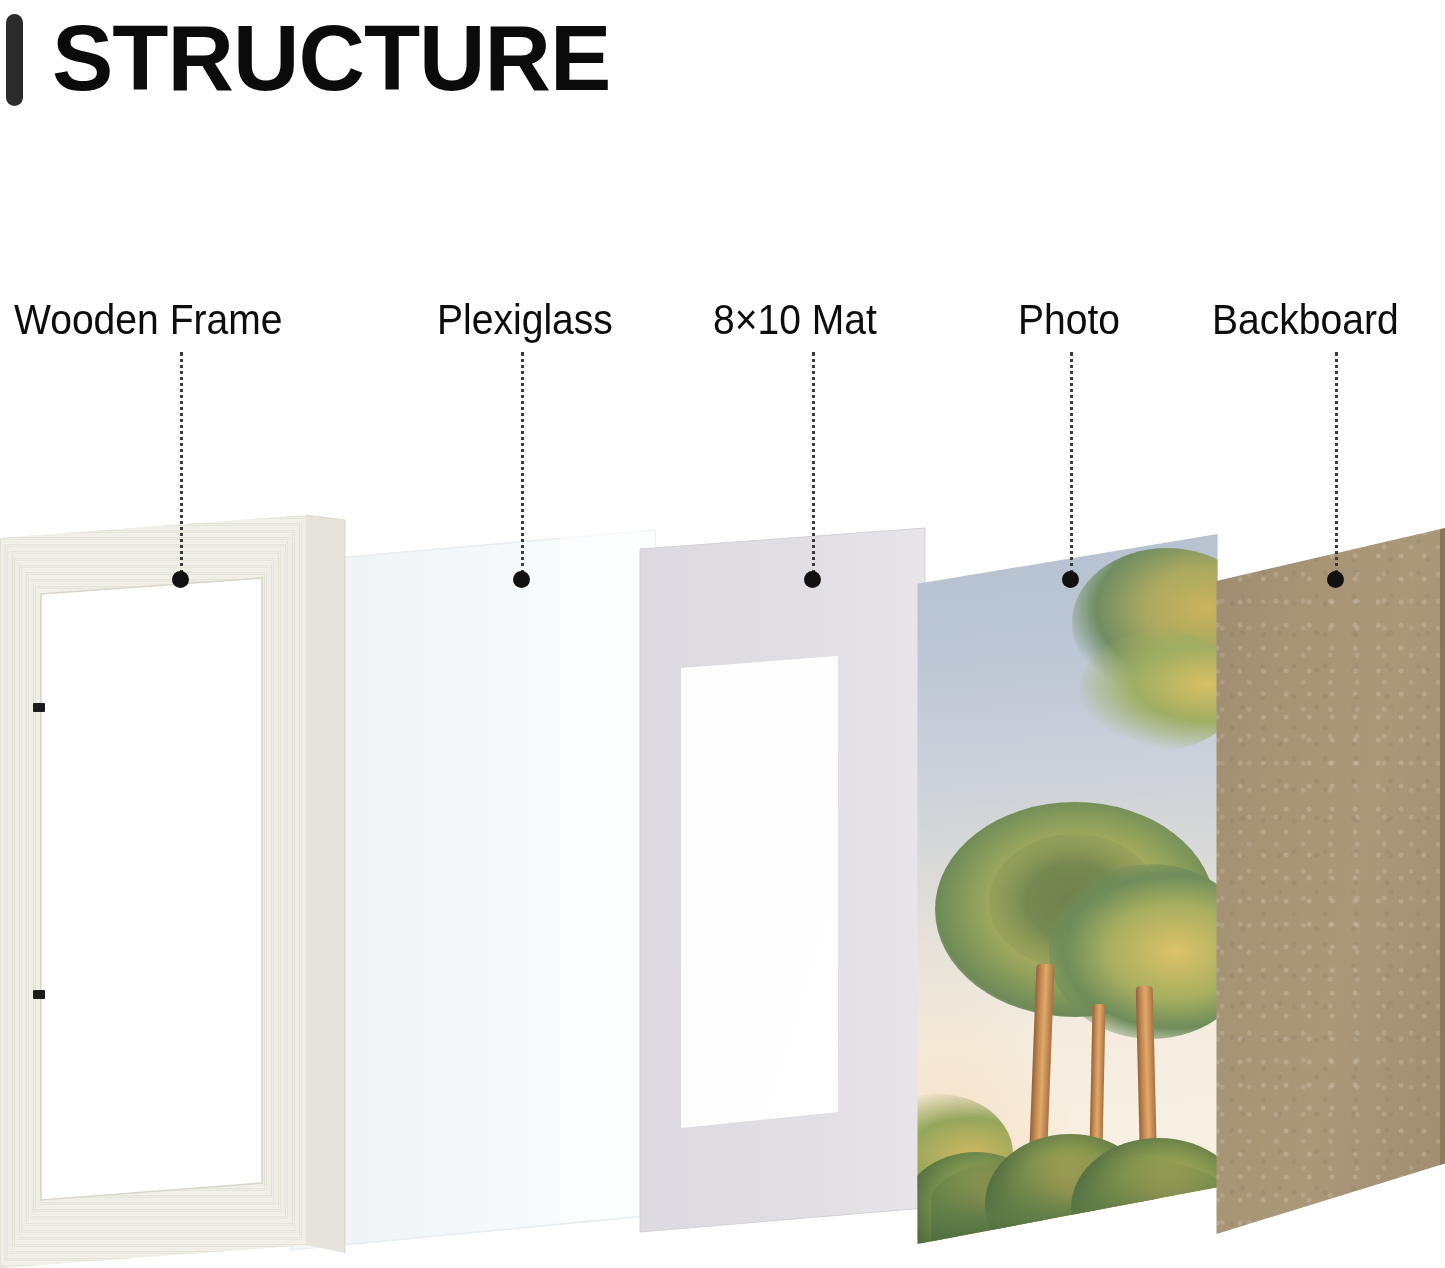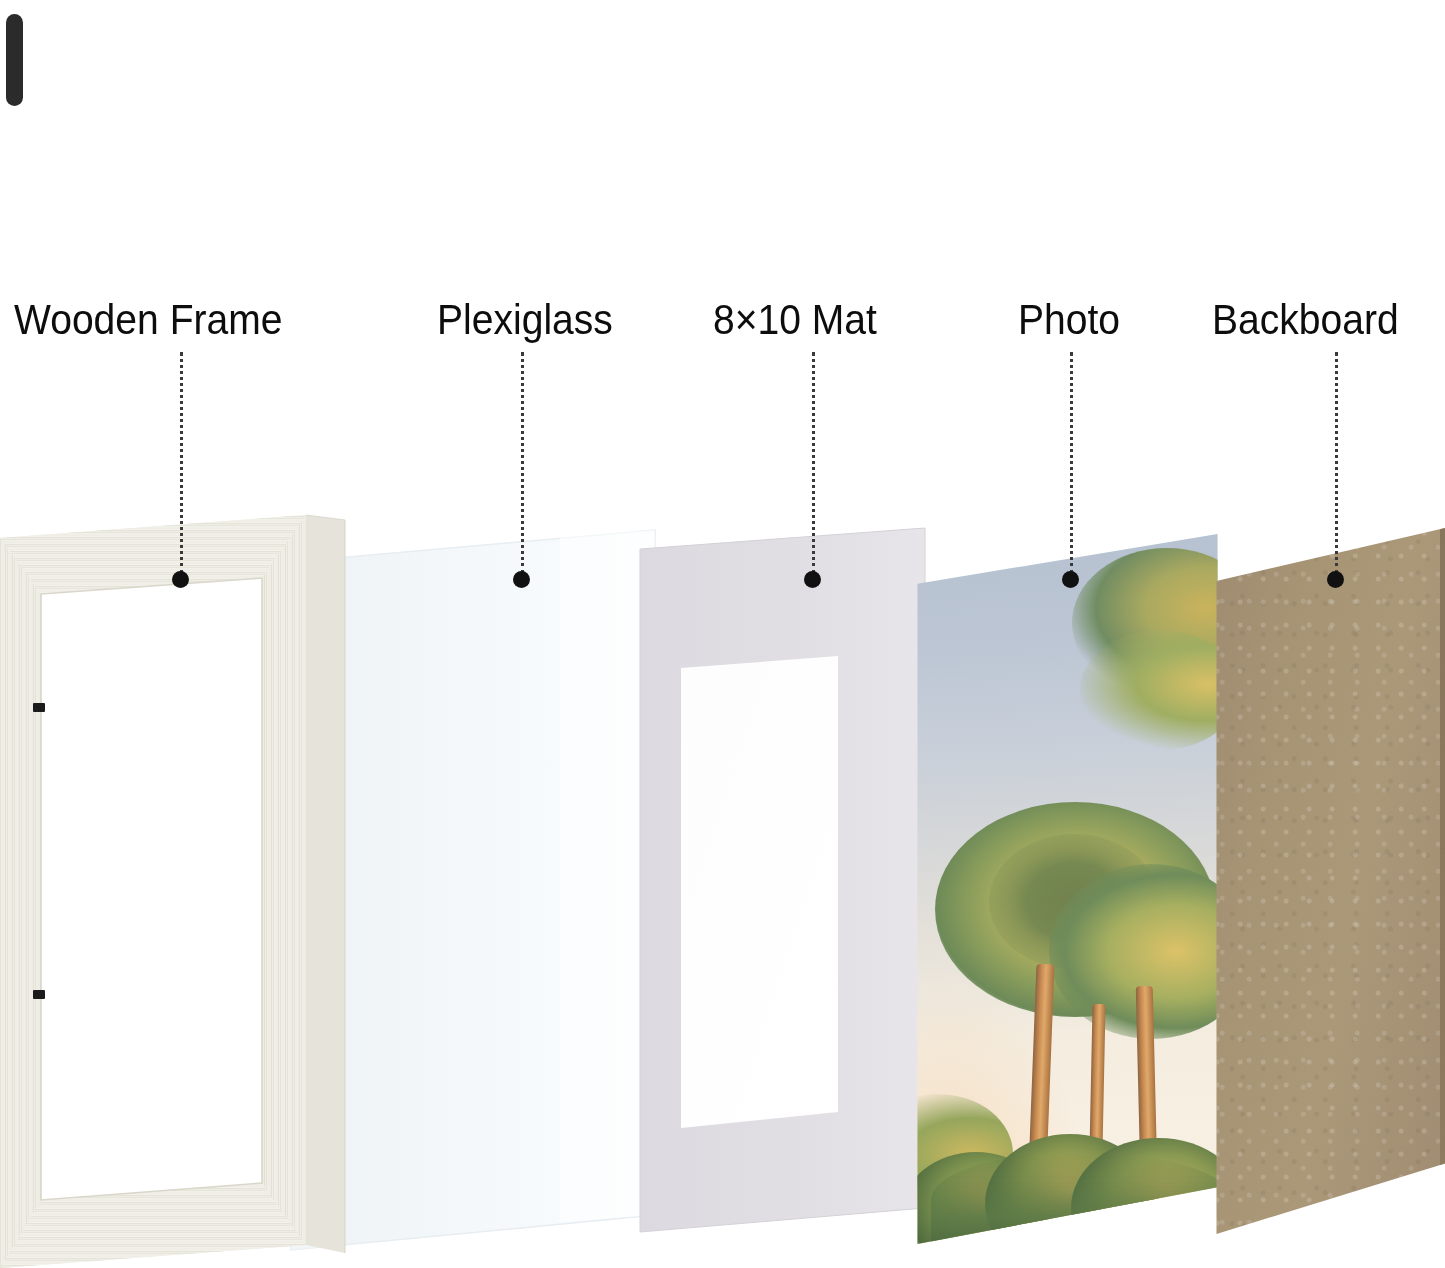--- a/index.html
+++ b/index.html
@@ -157,20 +157,21 @@
     background: #1b1b1b;
     border-radius: 1px;
   }
 </style>
 </head>
 <body>
 
 <div id="stage">
 
   <div class="title-accent"></div>
+  <div class="title-text">STRUCTURE</div>
 
   <svg id="panels-svg" width="1445" height="1268">
     <defs>
 
       <pattern id="woodV" width="7" height="60" patternUnits="userSpaceOnUse">
         <rect width="7" height="60" fill="#f1f0e9"></rect>
         <rect x="0" width="1.1" height="60" fill="#e3e1d4" opacity=".85"></rect>
         <rect x="2.6" width="0.8" height="60" fill="#e9e7dc" opacity=".8"></rect>
         <rect x="4.8" width="1.3" height="60" fill="#dedbcc" opacity=".7"></rect>
       </pattern>

